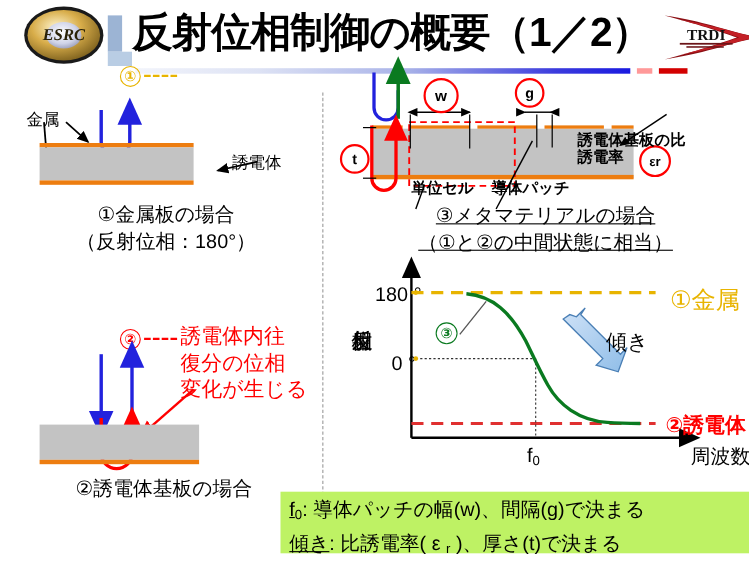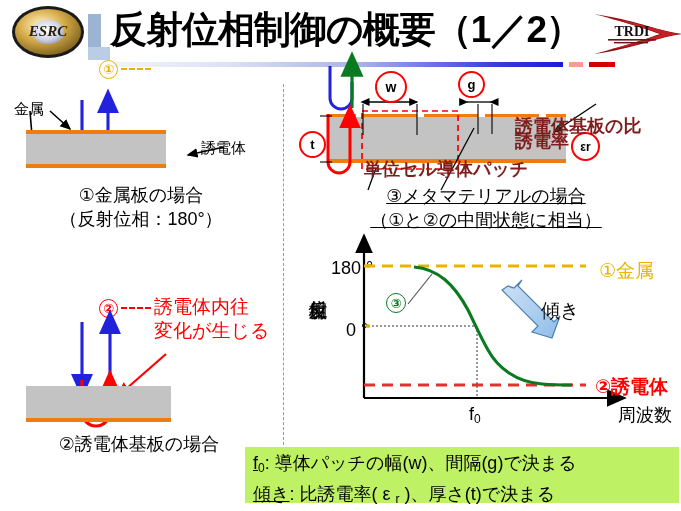--- a/index.html
+++ b/index.html
@@ -2,21 +2,21 @@
 <html><head>
 <meta charset="utf-8">
 <style>
   html,body{margin:0;padding:0;}
   body{
     width:681px;height:511px;
     background:#ffffff;
     font-family:"Liberation Sans","DejaVu Sans",sans-serif;
     overflow:hidden;position:relative;
   }
-  #slide{position:absolute;left:6px;top:0;width:590px;height:511px;}
+  #slide{position:absolute;left:16px;top:0;width:590px;height:511px;}
 
   
   .logo-esrc{position:absolute;left:4px;top:4px;width:76px;height:56px;}
   .title{
     position:absolute;left:104px;top:2px;width:470px;height:55px;
     font-size:37px;font-weight:bold;color:#000;
     letter-spacing:-1px;line-height:55px;white-space:nowrap;
   }
   .title-accent{position:absolute;left:82px;top:14px;}
   .logo-trdi{position:absolute;left:586px;top:8px;width:92px;height:52px;}
@@ -50,30 +50,30 @@
 
   svg{position:absolute;left:0;top:0;overflow:visible;}
 
   
   .rc{border:2.4px solid #ff0000;color:#000;}
   .rcw{left:369px;top:71px;width:32px;height:32px;font-size:14px;}
   .rcg{left:452px;top:71px;width:27px;height:27px;font-size:13px;}
   .rct{left:293px;top:131px;width:27px;height:27px;font-size:13px;}
   .rce{left:565px;top:132px;width:29px;height:29px;font-size:12px;}
 
-  .boldlbl{position:absolute;color:#7f1d1d;font-size:18px;font-weight:bold;line-height:15px;white-space:nowrap;font-family:Liberation Mono, monospace;}
+  .boldlbl{position:absolute;color:#000000;font-size:14px;font-weight:bold;line-height:15px;white-space:nowrap;}
 
   
   .glabel{position:absolute;font-size:18px;color:#000;white-space:nowrap;}
   .ylab{
     position:absolute;left:299px;top:285px;
     font-size:19px;color:#000;
     writing-mode:vertical-rl;text-orientation:upright;letter-spacing:0px;
   }
-  .leg-gold{position:absolute;color:#e8b400;font-size:19px;white-space:nowrap;}
+  .leg-gold{position:absolute;color:#e8b400;font-size:22px;white-space:nowrap;}
   .leg-red{position:absolute;color:#ff0000;font-size:19px;font-weight:bold;white-space:nowrap;}
 
   
   .pinkbox{
     position:absolute;left:239px;top:447px;width:434px;height:56px;
     background:#bef264;padding:3px 8px;box-sizing:border-box;
   }
   .pinkline{font-size:18px;color:#000;line-height:26px;white-space:nowrap;}
   .u{text-decoration:underline;}
   .sub{font-size:12px;vertical-align:-3px;}
@@ -155,20 +155,21 @@
   </svg>
   <div class="lbl" style="left:195px;top:139px;">誘電体</div>
 
   <div class="cap" style="left:10px;top:183px;width:250px;">
     <div>①金属板の場合</div>
     <div>（反射位相：180°）</div>
   </div>
 
   <div class="redtext" style="left:148px;top:295px;width:130px;">
     <div>誘電体内往</div>
+    <div>復分の位相</div>
     <div>変化が生じる</div>
   </div>
 
   <svg width="260" height="120" style="left:0px;top:318px;">
     <defs>
       <marker id="ahb2" markerWidth="9" markerHeight="9" refX="4" refY="4.2" orient="auto">
         <path d="M0,0.6 L8,4.2 L0,7.8 z" fill="#2222dd"></path>
       </marker>
       <marker id="ahr2" markerWidth="9" markerHeight="9" refX="4" refY="4.2" orient="auto">
         <path d="M0,0.6 L8,4.2 L0,7.8 z" fill="#ff0000"></path>

